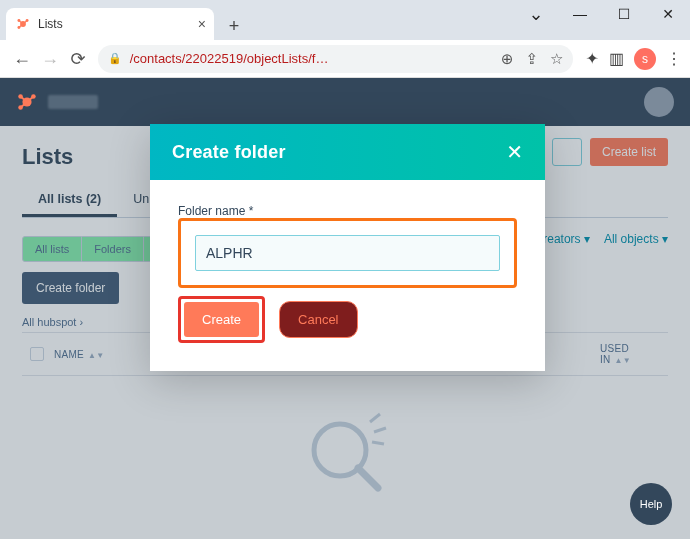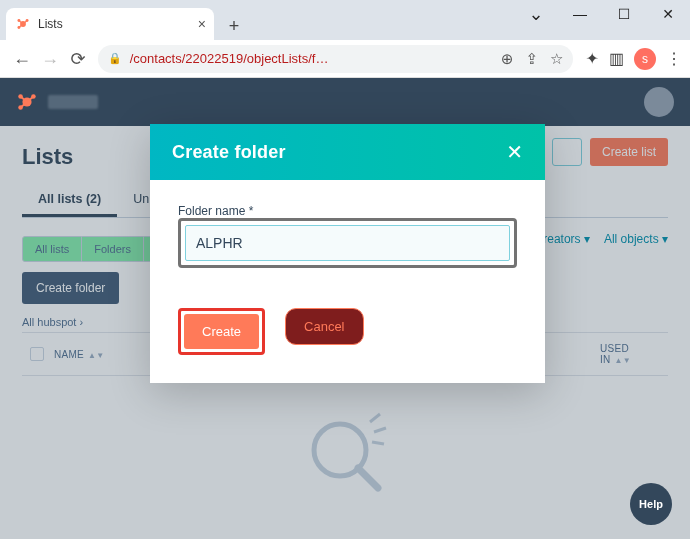--- a/index.html
+++ b/index.html
@@ -60,33 +60,33 @@
   .breadcrumb-all { font-size: 11px; color: #516f90; margin-bottom: 4px; }
   .table-head { display: flex; border-top: 1px solid #dfe3eb; border-bottom: 1px solid #dfe3eb; padding: 10px 8px; font-size: 10px; color: #516f90; letter-spacing: 0.3px; align-items: center; gap: 10px; }
   .table-head .cb { width: 14px; height: 14px; border: 1px solid #cbd6e2; border-radius: 2px; }
   .col-name { flex: 1; }
   .col-date { width: 140px; }
   .col-used { width: 60px; }
   .sort-arrows { font-size: 8px; color: #99acc2; margin-left: 4px; }
   .empty-art { display: flex; justify-content: center; margin-top: 26px; opacity: 0.7; }
 
   
-  .help-bubble { position: absolute; right: 18px; bottom: 14px; width: 42px; height: 42px; border-radius: 50%; background: #33475b; color: #fff; display: flex; align-items: center; justify-content: center; font-size: 11px; font-weight: 700; }
+  .help-bubble { position: absolute; right: 18px; bottom: 14px; width: 42px; height: 42px; border-radius: 50%; background: #33475b; color: #fff; display: flex; align-items: center; justify-content: center; font-size: 11px; font-weight: 400; }
 
   
   .modal { position: absolute; top: 46px; left: 150px; width: 395px; background: #fff; box-shadow: 0 10px 40px rgba(0,0,0,0.2); z-index: 50; }
   .modal-head { background: #00bda5; background: linear-gradient(90deg,#00b7c3,#00c2a8); color: #fff; padding: 16px 22px; display: flex; align-items: center; justify-content: space-between; }
   .modal-title { font-size: 18px; font-weight: 600; letter-spacing: 0.2px; }
   .modal-close { font-size: 20px; font-weight: 300; }
   .modal-body { padding: 24px 28px 28px; }
   .field-label { font-size: 12px; color: #33475b; margin-bottom: 0; }
   .field-label .req { color: #33475b; }
-  .highlight-box { border: 3px solid #737373; border-radius: 4px; padding: 4px; margin-bottom: 40px; }
+  .highlight-box { border: 3px solid #f97316; border-radius: 4px; padding: 14px; margin-bottom: 8px; }
   .text-input { width: 100%; border: 1px solid #7fd1de; background: #f5fbfc; padding: 9px 10px; font-size: 14px; color: #33475b; outline: none; border-radius: 2px; }
-  .btnrow2 { display: flex; gap: 20px; align-items: flex-start; }
+  .btnrow2 { display: flex; gap: 14px; align-items: center; }
   .highlight-box-sm { border: 3px solid #e7352c; border-radius: 4px; padding: 3px; display: inline-block; }
   .btn-primary { background: #ff7a59; color: #fff; padding: 10px 18px; font-size: 13px; border: none; border-radius: 3px; font-weight: 500; }
   .btn-secondary { background: #7f1d1d; color: #ff7a59; border: 1px solid #ff7a59; padding: 10px 18px; font-size: 13px; border-radius: 11px; font-weight: 500; }
 </style>
 </head>
 <body>
 
 <div class="window-controls">
   <div class="wc chev">⌄</div>
   <div class="wc">—</div>

